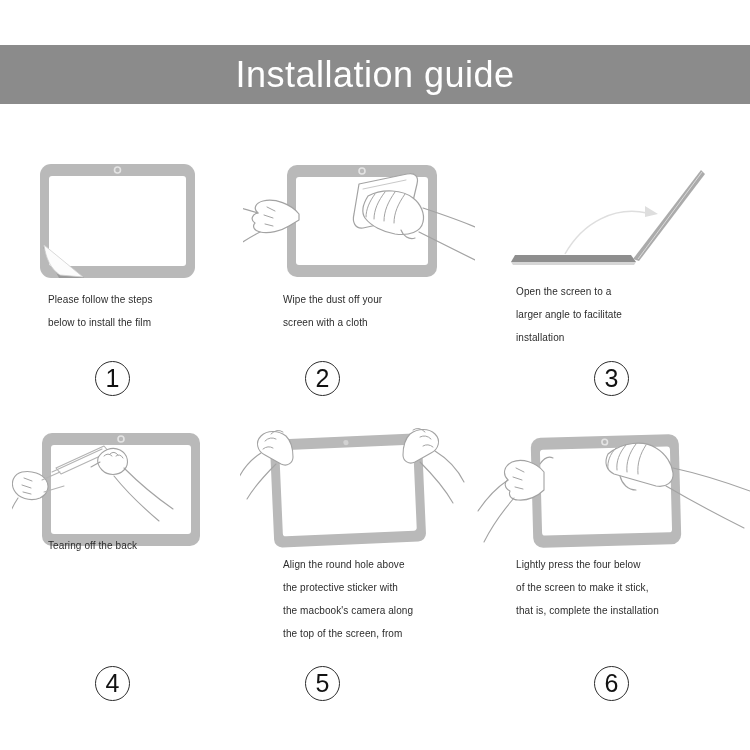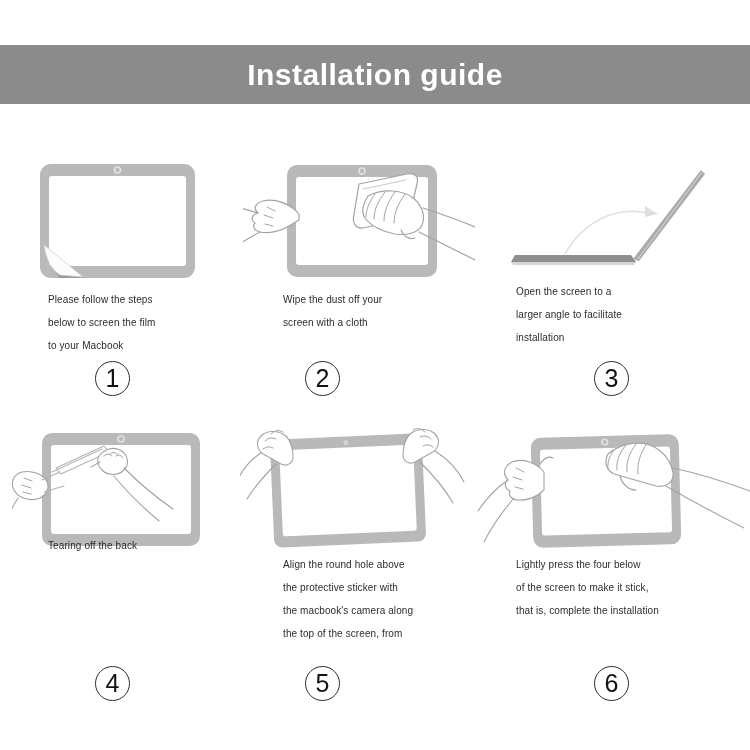--- a/index.html
+++ b/index.html
@@ -5,21 +5,21 @@
   html,body{margin:0;padding:0;}
   body{
     width:750px;height:750px;position:relative;background:#ffffff;
     font-family:"Liberation Sans", sans-serif;overflow:hidden;
   }
   .banner{
     position:absolute;left:0;top:45px;width:750px;height:59px;
     background:#8b8b8b;display:flex;align-items:center;justify-content:center;
   }
   .banner-title{
-    color:#ffffff;font-size:30px;letter-spacing:0.5px;font-weight:700;
+    color:#ffffff;font-size:36px;letter-spacing:0.5px;font-weight:400;
   }
   .illus{position:absolute;}
   .step-text{
     position:absolute;color:#2c2c2c;font-size:10px;line-height:23px;
     letter-spacing:0.1px;
   }
   .step-text span{display:block;white-space:nowrap;}
   .num{
     position:absolute;width:33px;height:33px;border:1.6px solid #2d2d2d;
     border-radius:50%;display:flex;align-items:center;justify-content:center;
@@ -121,22 +121,21 @@
     <path d="M74 52 C66 42 52 38 42 42 C34 46 32 54 38 60 C34 62 34 68 40 71 C38 76 42 80 48 80 C58 81 68 76 74 70 Z"></path>
     <path d="M46 48 l8 4 M43 57 l9 3 M45 67 l8 2" fill="none" stroke-width="1"></path>
     <path d="M70 44 C74 38 79 36 83 38" fill="none"></path>
     <path d="M44 78 C32 92 22 106 14 122" fill="none"></path>
     <path d="M38 60 C26 68 16 79 8 91" fill="none"></path>
   </g>
 </svg>
 
 <div class="step-text" style="left:48px;top:288px">
   <span>Please follow the steps</span>
-  <span>below to screen the film</span>
-  <span>to your Macbook</span>
+  <span>below to install the film</span>
 </div>
 <div class="step-text" style="left:283px;top:288px">
   <span>Wipe the dust off your</span>
   <span>screen with a cloth</span>
 </div>
 <div class="step-text" style="left:516px;top:280px">
   <span>Open the screen to a</span>
   <span>larger angle to facilitate</span>
   <span>installation</span>
 </div>

